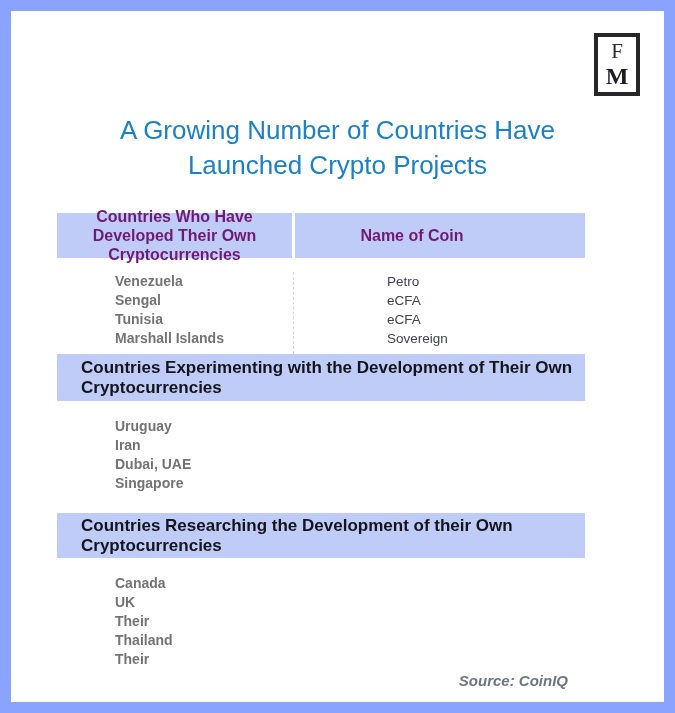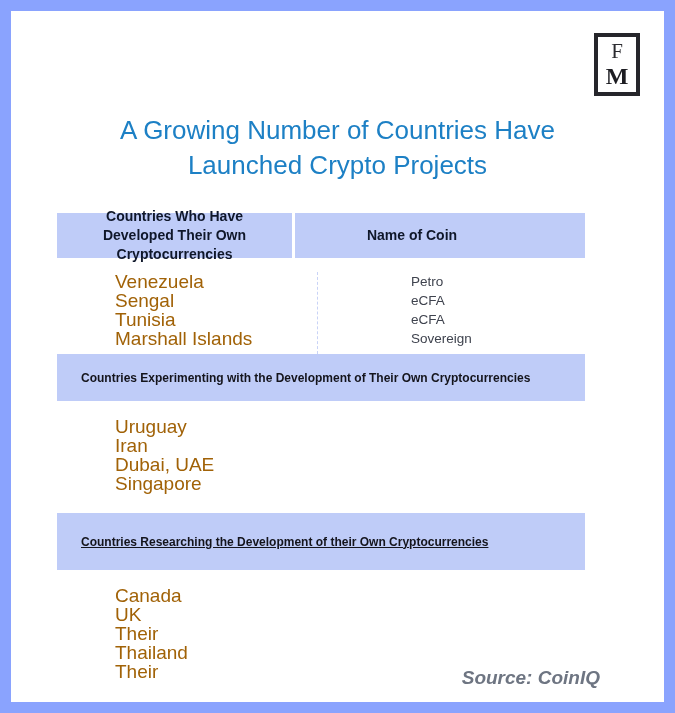--- a/index.html
+++ b/index.html
@@ -54,70 +54,69 @@
   
   .tbl { margin-left: 46px; width: 528px; margin-top: 30px; }
   .tbl-head { display: flex; gap: 3px; height: 45px; }
   .hcell {
     background: #bfccf8;
     display: flex;
     align-items: center;
     justify-content: center;
     text-align: center;
     font-weight: 700;
-    font-size: 14px;
+    font-size: 16px;
     line-height: 19px;
-    color: #0f172a;
+    color: #701a75;
   }
   .hcell-left { width: 235px; padding: 0 12px; }
   .hcell-right { flex: 1; padding-right: 56px; }
   .tbl-body { display: flex; height: 96px; padding-top: 14px; }
   .col-countries { width: 236px; padding-left: 58px; }
   .col-coins {
     flex: 1;
     border-left: 1px dashed #c9d3f7;
     padding-left: 93px;
-    margin-left: 24px;
   }
   .country-item {
-    font-size: 19px;
-    font-weight: 400;
+    font-size: 14px;
+    font-weight: 700;
     line-height: 19px;
-    color: #a16207;
+    color: #737373;
   }
   .coin-item {
     font-size: 13.5px;
     font-weight: 400;
     line-height: 19px;
     color: #3f434e;
   }
   
   .band {
     margin-left: 46px;
     width: 528px;
     background: #bfccf8;
     display: flex;
     align-items: center;
     padding-left: 24px;
     font-weight: 700;
-    font-size: 12px;
+    font-size: 17px;
     color: #14141c;
   }
   .band-experimenting { height: 47px; }
-  .band-researching { margin-top: 16px; height: 57px; text-decoration: underline; }
+  .band-researching { margin-top: 16px; height: 45px; }
   
   .country-list { margin-left: 46px; padding-left: 58px; }
   .list-experimenting { height: 96px; padding-top: 16px; }
   .list-researching { padding-top: 16px; }
   
   .source {
     position: absolute;
-    right: 64px;
+    right: 96px;
     bottom: 13px;
-    font-size: 19px;
+    font-size: 15px;
     font-style: italic;
     font-weight: 700;
     color: #6e7582;
   }
 </style>
 </head>
 <body>
 
 <div class="page">
 

